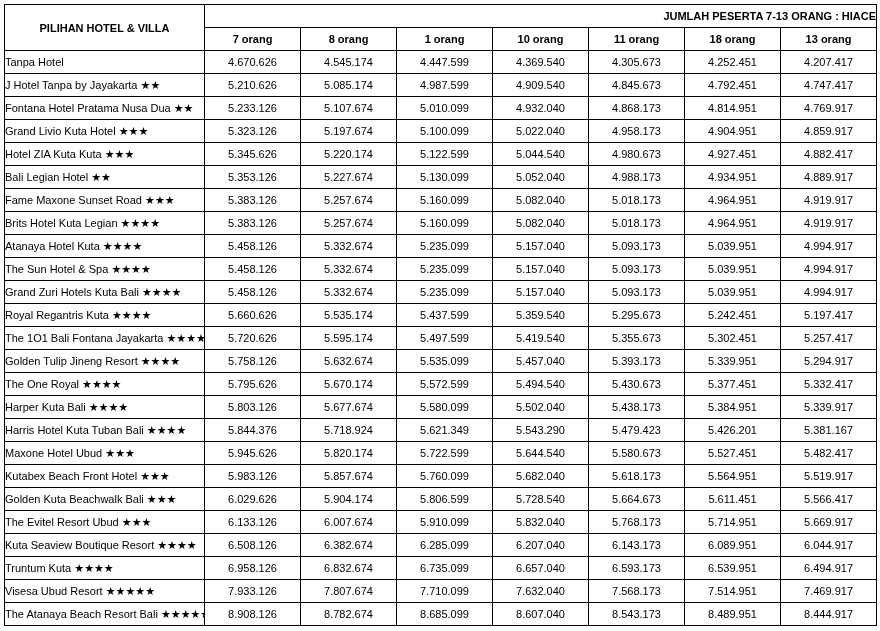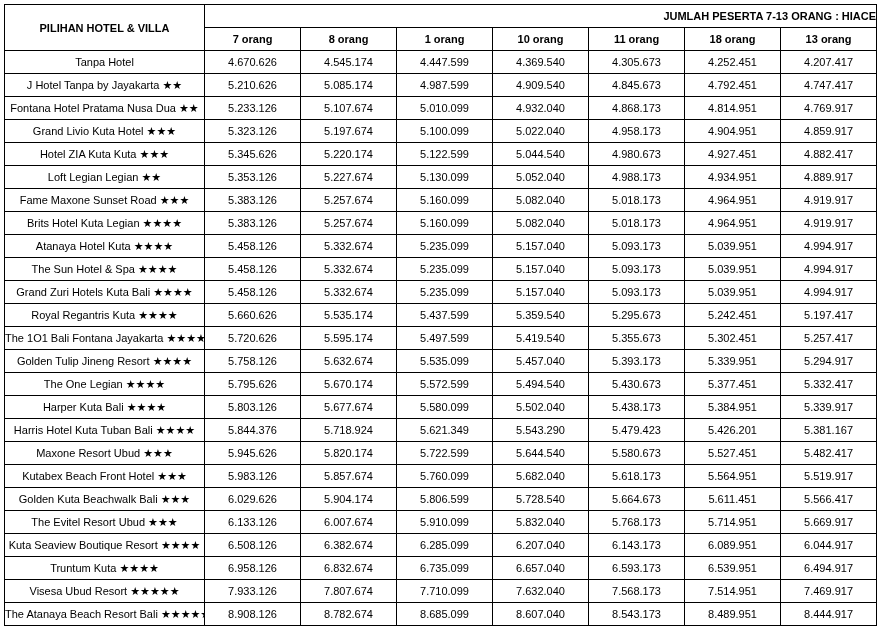--- a/index.html
+++ b/index.html
@@ -55,21 +55,21 @@
     height: 22px;
   }
   th.sub-header {
     font-size: 12px;
     font-weight: bold;
     text-align: center;
     vertical-align: middle;
     height: 24px;
   }
   td.hotel-name {
-    text-align: center;
+    text-align: left;
     padding-left: 6px;
     font-size: 11px;
   }
   td.price {
     text-align: center;
     font-size: 11px;
   }
 </style>
 </head>
 <body>
@@ -146,21 +146,21 @@
           <td class="hotel-name">Hotel ZIA Kuta Kuta ★★★</td>
           <td class="price">5.345.626</td>
           <td class="price">5.220.174</td>
           <td class="price">5.122.599</td>
           <td class="price">5.044.540</td>
           <td class="price">4.980.673</td>
           <td class="price">4.927.451</td>
           <td class="price">4.882.417</td>
         </tr>
         <tr>
-          <td class="hotel-name">Loft Legian Legian ★★</td>
+          <td class="hotel-name">Bali Legian Hotel ★★</td>
           <td class="price">5.353.126</td>
           <td class="price">5.227.674</td>
           <td class="price">5.130.099</td>
           <td class="price">5.052.040</td>
           <td class="price">4.988.173</td>
           <td class="price">4.934.951</td>
           <td class="price">4.889.917</td>
         </tr>
         <tr>
           <td class="hotel-name">Fame Maxone Sunset Road ★★★</td>
@@ -236,21 +236,21 @@
           <td class="hotel-name">Golden Tulip Jineng Resort ★★★★</td>
           <td class="price">5.758.126</td>
           <td class="price">5.632.674</td>
           <td class="price">5.535.099</td>
           <td class="price">5.457.040</td>
           <td class="price">5.393.173</td>
           <td class="price">5.339.951</td>
           <td class="price">5.294.917</td>
         </tr>
         <tr>
-          <td class="hotel-name">The One Legian ★★★★</td>
+          <td class="hotel-name">The One Royal ★★★★</td>
           <td class="price">5.795.626</td>
           <td class="price">5.670.174</td>
           <td class="price">5.572.599</td>
           <td class="price">5.494.540</td>
           <td class="price">5.430.673</td>
           <td class="price">5.377.451</td>
           <td class="price">5.332.417</td>
         </tr>
         <tr>
           <td class="hotel-name">Harper Kuta Bali ★★★★</td>
@@ -266,21 +266,21 @@
           <td class="hotel-name">Harris Hotel Kuta Tuban Bali ★★★★</td>
           <td class="price">5.844.376</td>
           <td class="price">5.718.924</td>
           <td class="price">5.621.349</td>
           <td class="price">5.543.290</td>
           <td class="price">5.479.423</td>
           <td class="price">5.426.201</td>
           <td class="price">5.381.167</td>
         </tr>
         <tr>
-          <td class="hotel-name">Maxone Resort Ubud ★★★</td>
+          <td class="hotel-name">Maxone Hotel Ubud ★★★</td>
           <td class="price">5.945.626</td>
           <td class="price">5.820.174</td>
           <td class="price">5.722.599</td>
           <td class="price">5.644.540</td>
           <td class="price">5.580.673</td>
           <td class="price">5.527.451</td>
           <td class="price">5.482.417</td>
         </tr>
         <tr>
           <td class="hotel-name">Kutabex Beach Front Hotel ★★★</td>

